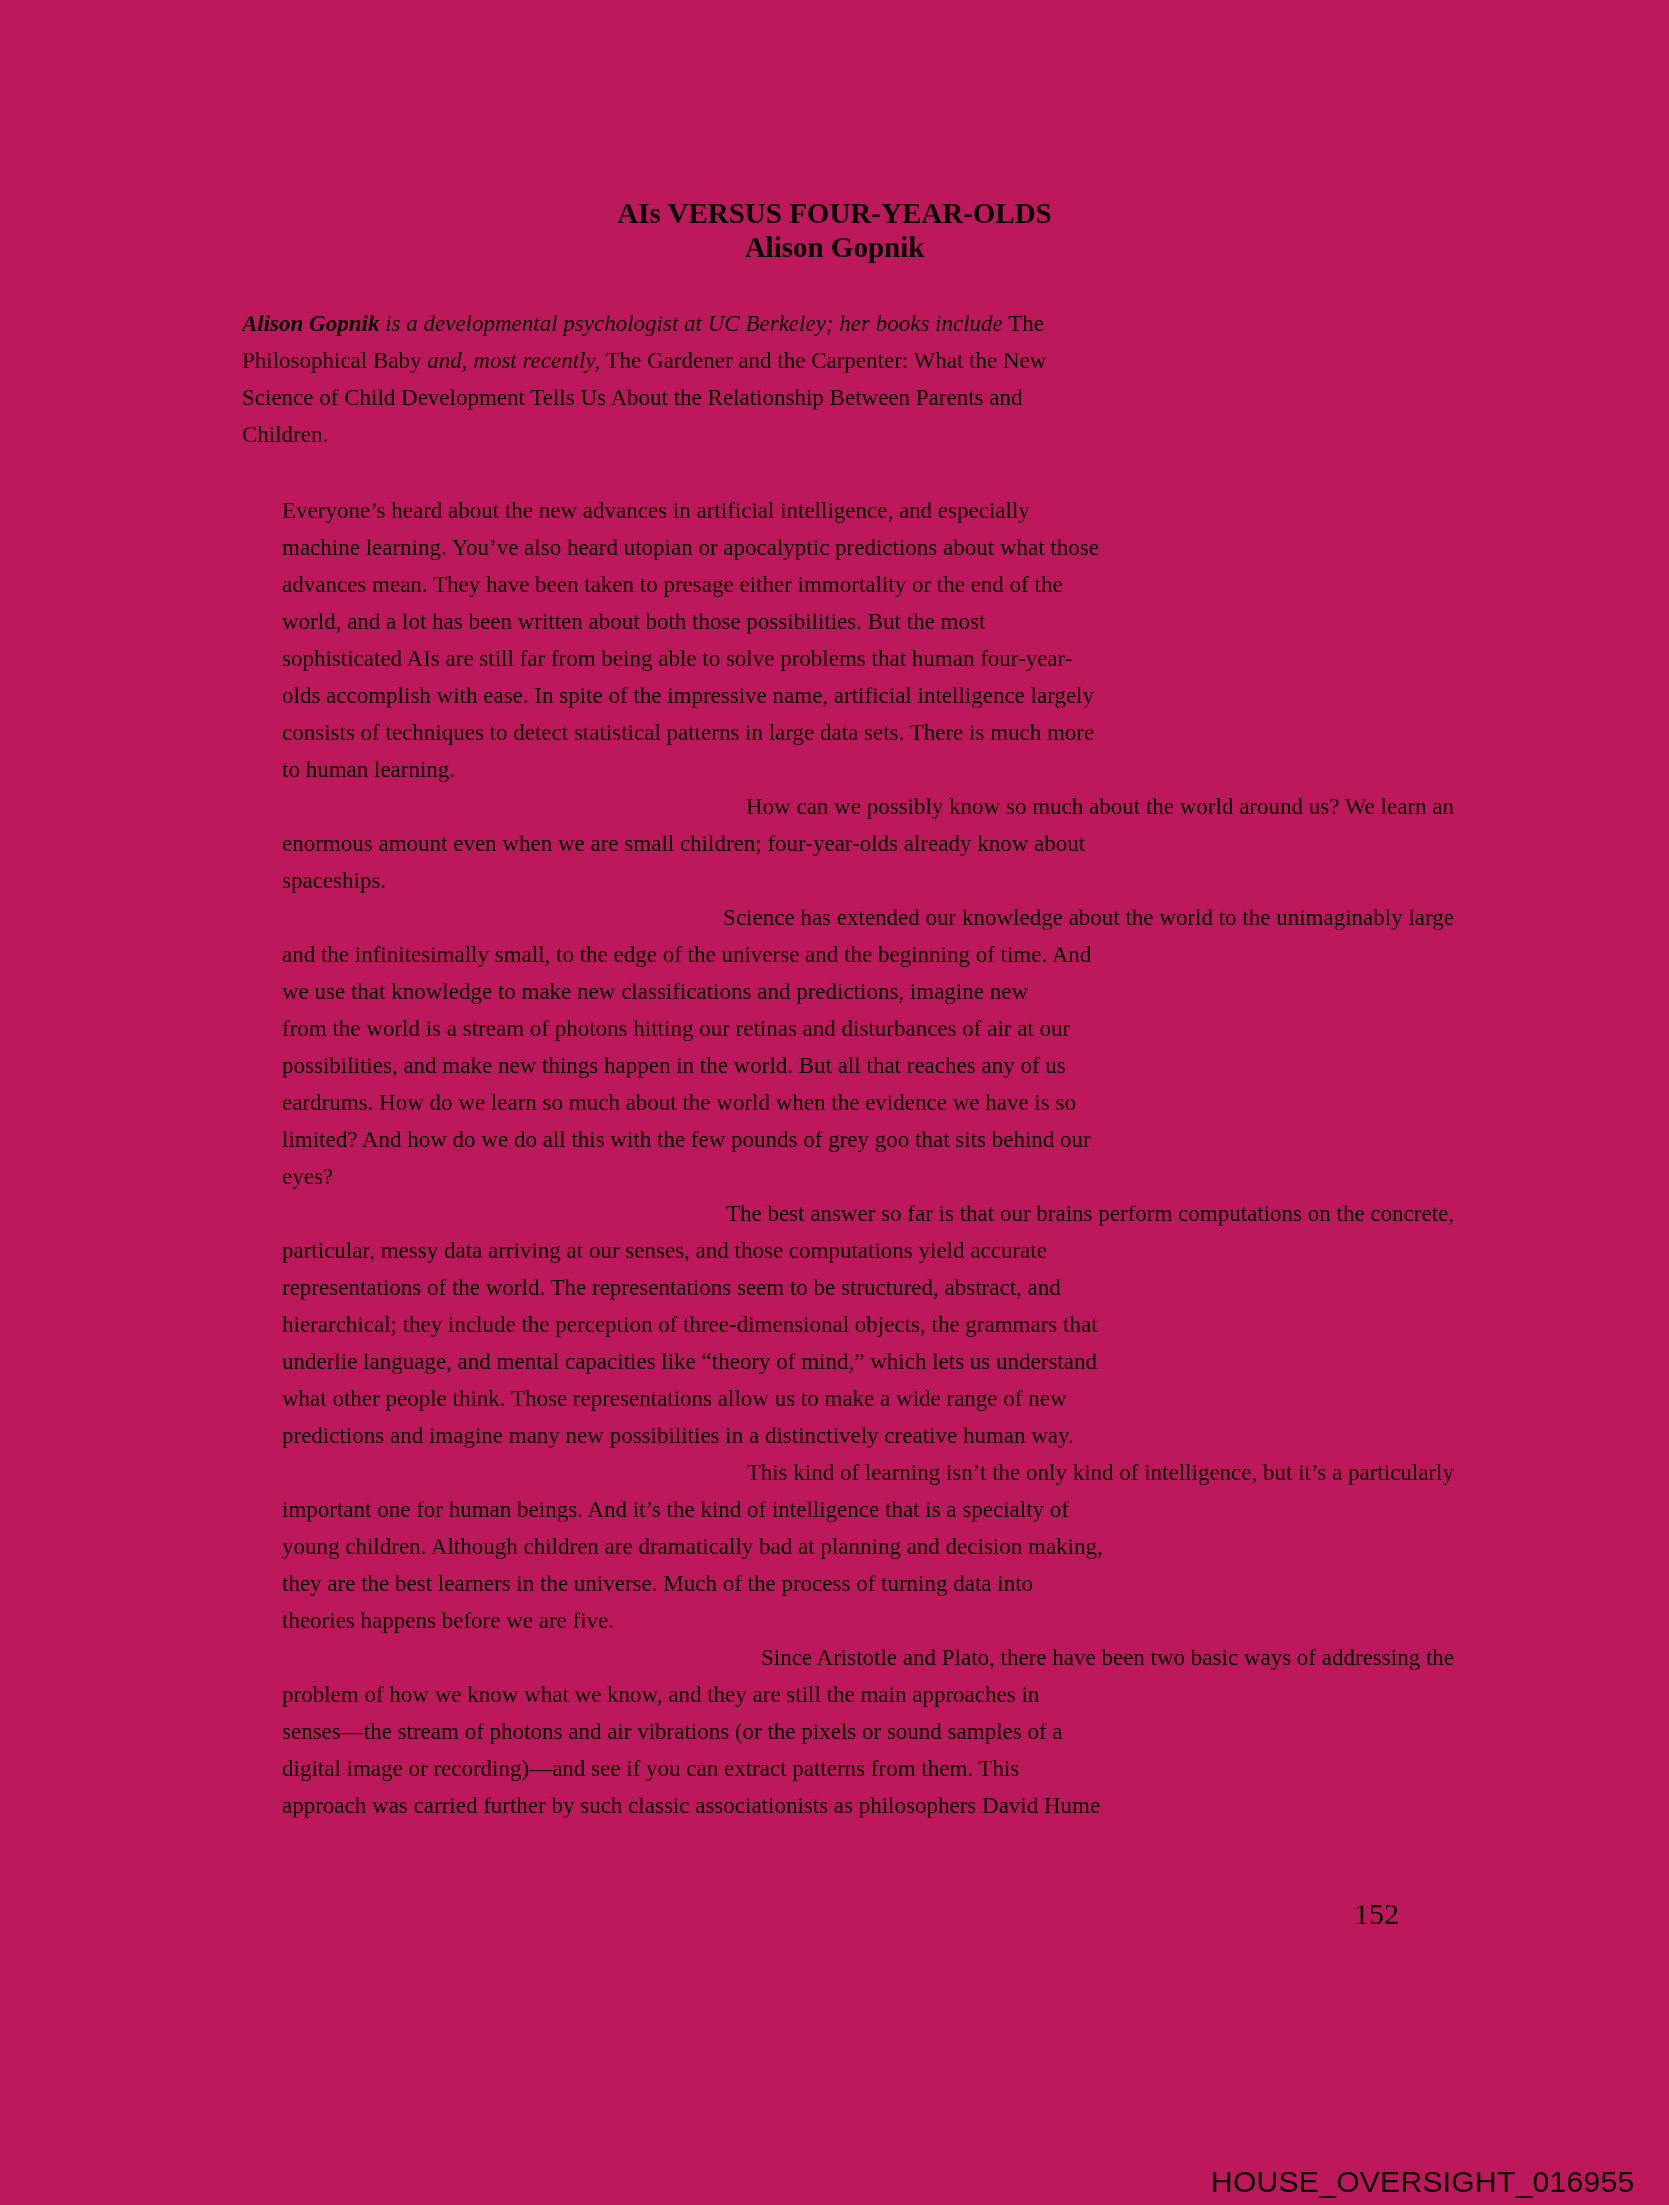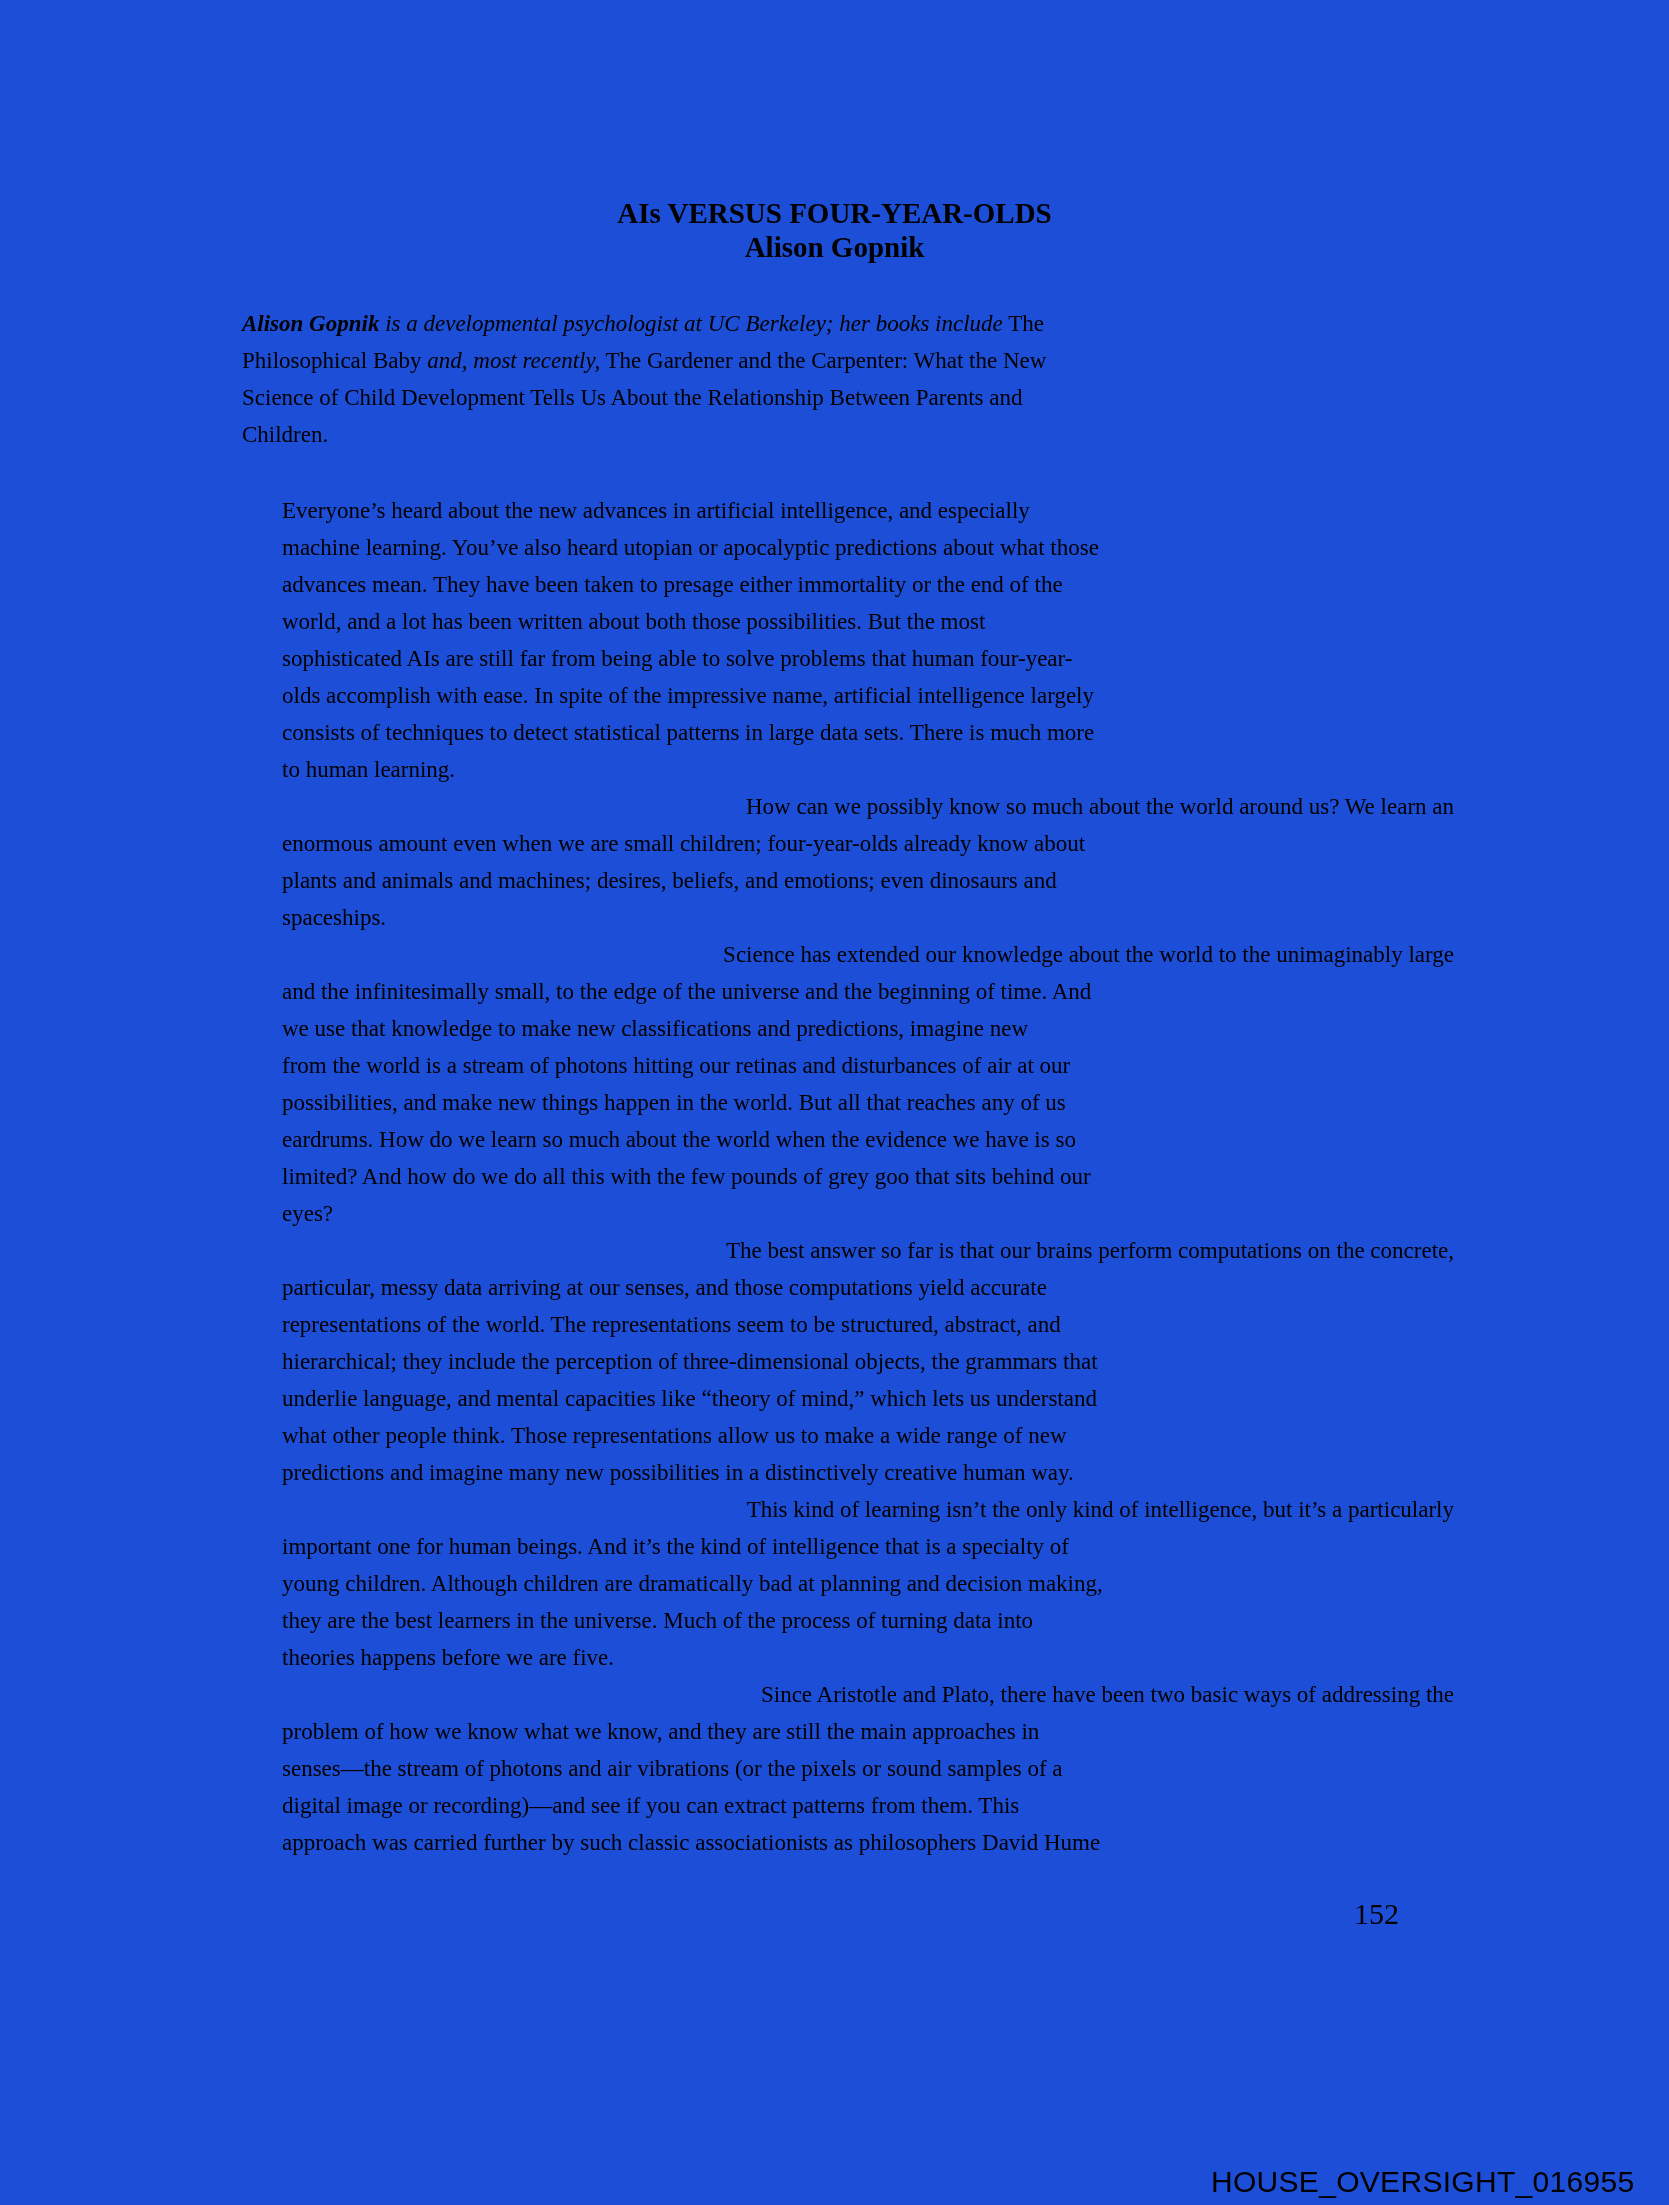--- a/index.html
+++ b/index.html
@@ -13,21 +13,21 @@
       position: relative;
       overflow: hidden;
       color: #000000;
       font-family: "Liberation Serif", "DejaVu Serif", serif;
     }
     .page {
       position: absolute;
       left: 0; top: 0;
       width: 1669px;
       height: 2205px;
-      background: #1d4ed8;
+      background: #be185d;
     }
     .title-block {
       position: absolute;
       left: 0;
       width: 1669px;
       top: 196px;
       text-align: center;
       font-weight: bold;
       font-size: 29px;
       line-height: 34px;
@@ -91,21 +91,20 @@
       <span class="line">Everyone’s heard about the new advances in artificial intelligence, and especially</span>
       <span class="line">machine learning.  You’ve also heard utopian or apocalyptic predictions about what those</span>
       <span class="line">advances mean.  They have been taken to presage either immortality or the end of the</span>
       <span class="line">world, and a lot has been written about both those possibilities.  But the most</span>
       <span class="line">sophisticated AIs are still far from being able to solve problems that human four-year-</span>
       <span class="line">olds accomplish with ease.  In spite of the impressive name, artificial intelligence largely</span>
       <span class="line">consists of techniques to detect statistical patterns in large data sets.  There is much more</span>
       <span class="line">to human learning.</span>
       <span class="line indent">How can we possibly know so much about the world around us?  We learn an</span>
       <span class="line">enormous amount even when we are small children; four-year-olds already know about</span>
-      <span class="line">plants and animals and machines; desires, beliefs, and emotions; even dinosaurs and</span>
       <span class="line">spaceships.</span>
       <span class="line indent">Science has extended our knowledge about the world to the unimaginably large</span>
       <span class="line">and the infinitesimally small, to the edge of the universe and the beginning of time.  And</span>
       <span class="line">we use that knowledge to make new classifications and predictions, imagine new</span>
       <span class="line">from the world is a stream of photons hitting our retinas and disturbances of air at our</span>
       <span class="line">possibilities, and make new things happen in the world.  But all that reaches any of us</span>
       <span class="line">eardrums.  How do we learn so much about the world when the evidence we have is so</span>
       <span class="line">limited?  And how do we do all this with the few pounds of grey goo that sits behind our</span>
       <span class="line">eyes?</span>
       <span class="line indent">The best answer so far is that our brains perform computations on the concrete,</span>

